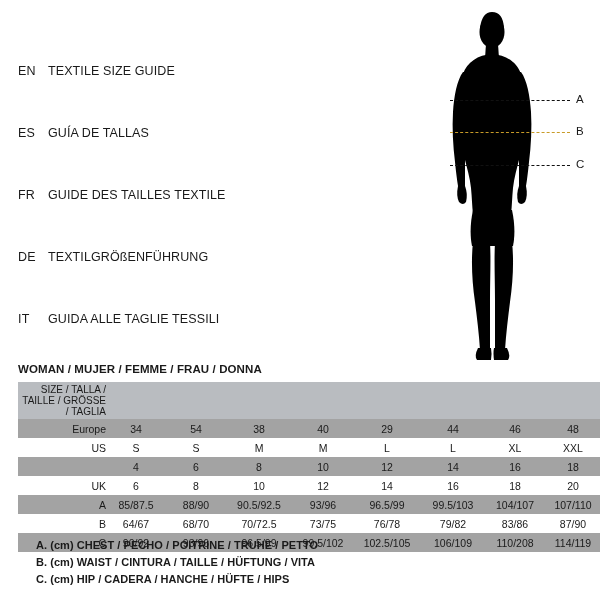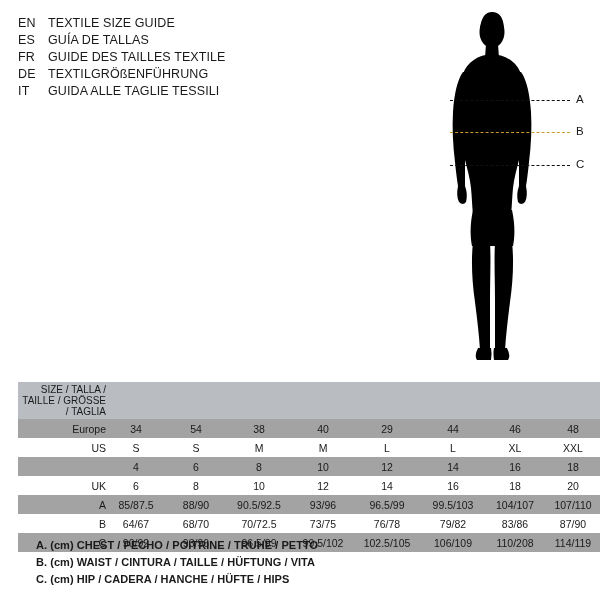--- a/index.html
+++ b/index.html
@@ -25,20 +25,21 @@
   .lang-block {
     position: absolute;
     top: 16px;
     left: 18px;
     width: 320px;
   }
   .lang-row {
     display: flex;
     align-items: flex-start;
     margin-bottom: 3px;
+    margin-top: 48px;
   }
   .lang-code {
     width: 30px;
     font-size: 12.5px;
     color: #1a1a1a;
     letter-spacing: 0.2px;
   }
   .lang-text {
     font-size: 12.5px;
     color: #1a1a1a;
@@ -211,20 +212,21 @@
     <div class="measure-line" style="top:90px; left:50px; width:120px;"></div>
     <div class="measure-label" style="top:83px; left:176px;">A</div>
 
     <div class="measure-line gold" style="top:122px; left:50px; width:120px;"></div>
     <div class="measure-label" style="top:115px; left:176px;">B</div>
 
     <div class="measure-line" style="top:155px; left:50px; width:120px;"></div>
     <div class="measure-label" style="top:148px; left:176px;">C</div>
   </div>
 
+  <div class="woman-title">WOMAN / MUJER / FEMME / FRAU / DONNA</div>
 
   <div class="table-wrap">
     <table class="size-table">
       <colgroup>
         <col style="width:88px">
         <col style="width:60px">
         <col style="width:60px">
         <col style="width:66px">
         <col style="width:62px">
         <col style="width:66px">

